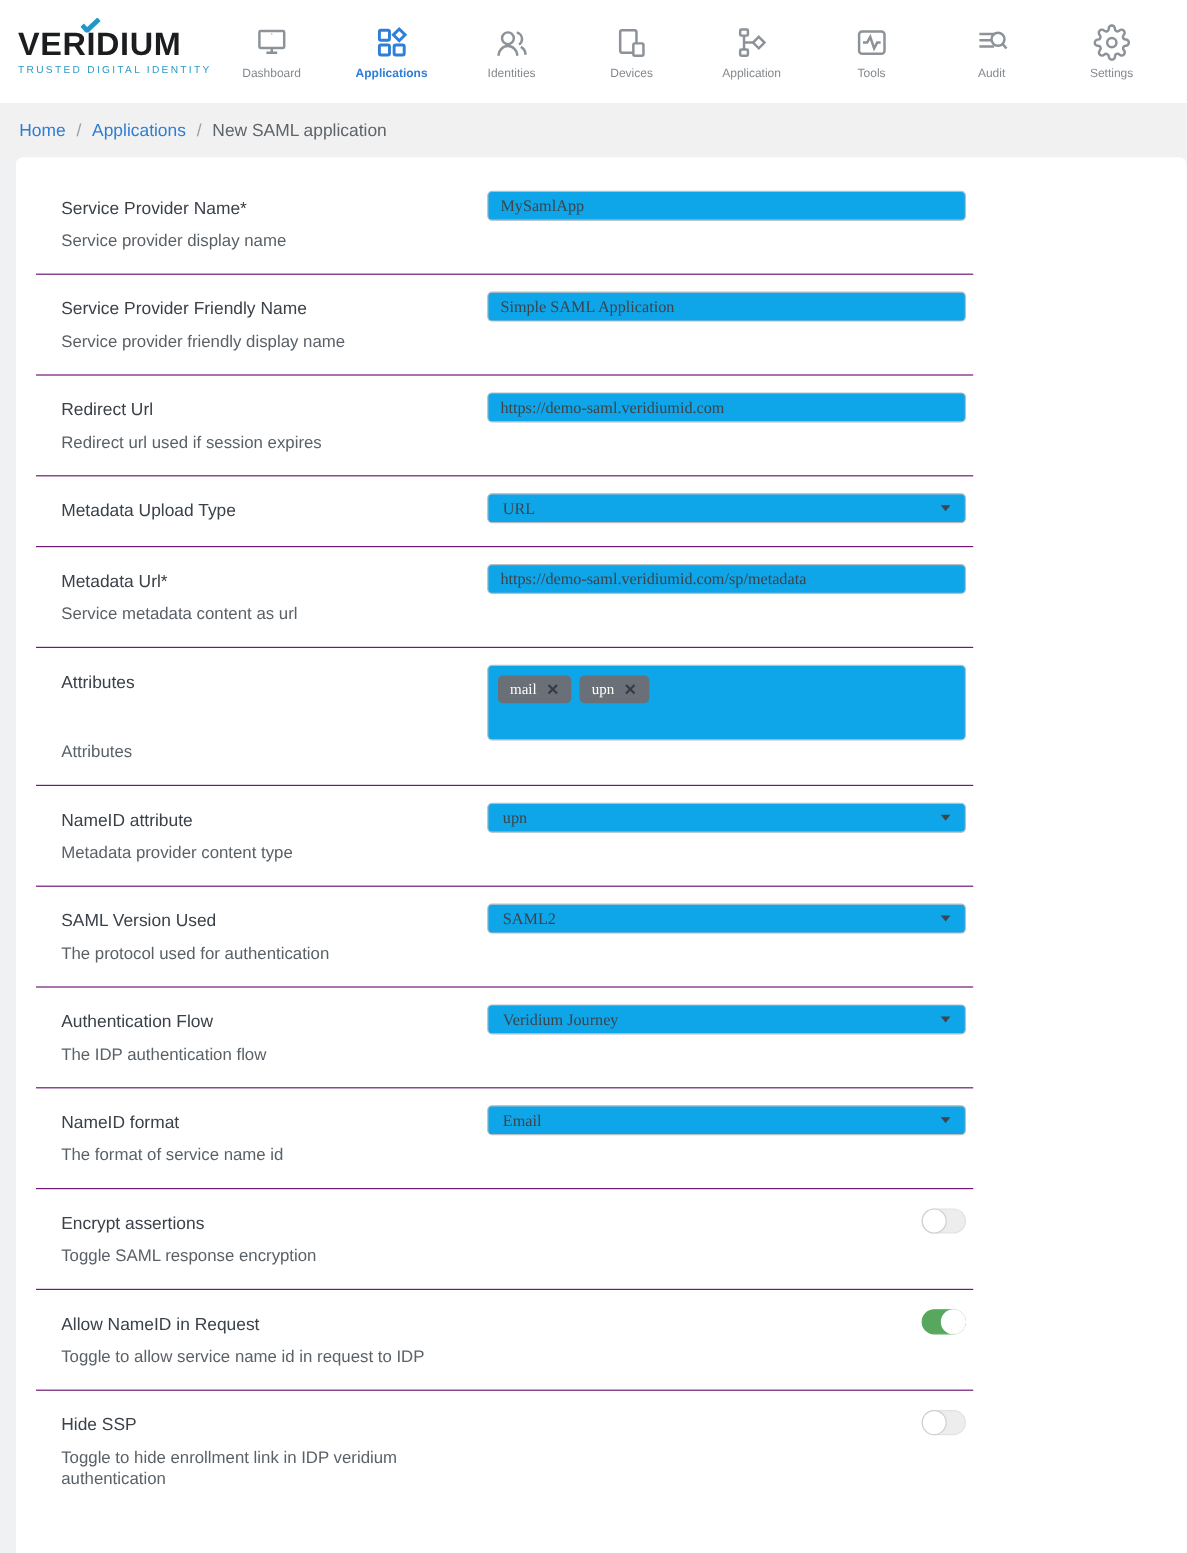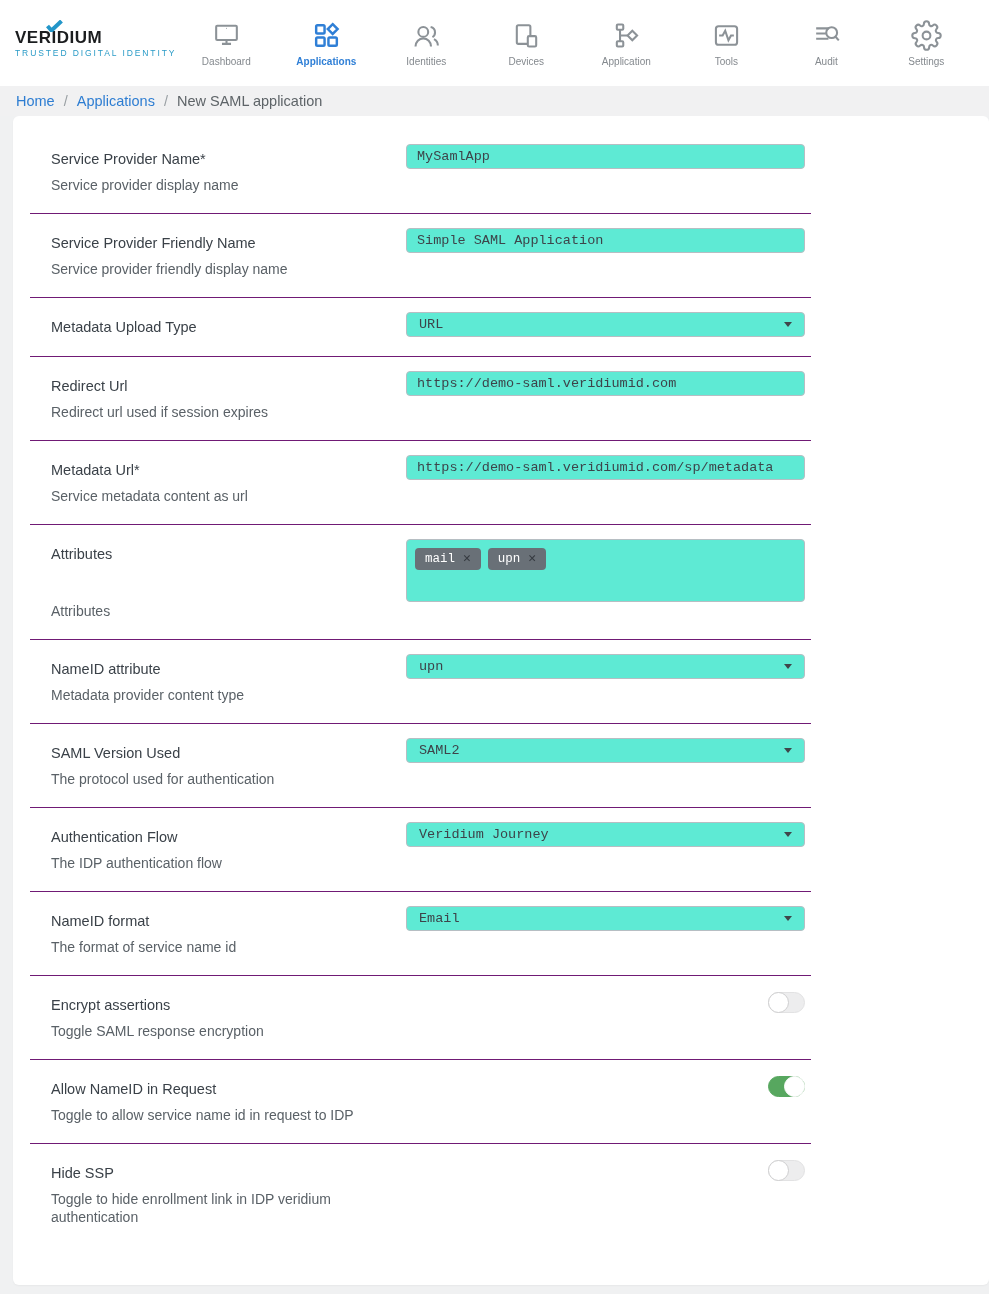--- a/index.html
+++ b/index.html
@@ -16,21 +16,21 @@
     background: #ffffff;
     display: flex;
     align-items: center;
   }
   .logo {
     width: 186px;
     padding-left: 15px;
     cursor: pointer;
   }
   .wordmark {
-    font-size: 17px;
+    font-size: 27px;
     font-weight: 800;
     letter-spacing: 0.5px;
     color: #1b1d1f;
     line-height: 1;
     white-space: nowrap;
   }
   .logo-i { position: relative; display: inline-block; }
   .logo-check {
     position: absolute;
     top: -9px;
@@ -64,21 +64,21 @@
   .nav-label {
     margin-top: 5px;
     font-size: 10px;
     color: #84898e;
   }
   .nav-item.on { color: #2f7fd6; }
   .nav-item.on .nav-label { color: #2f7fd6; font-weight: 700; }
 
   
   .breadcrumb-bar {
-    height: 30px;
+    height: 45px;
     background: #f1f1f2;
     display: flex;
     align-items: center;
     padding-left: 16px;
     font-size: 14.5px;
   }
   .crumb-link { color: #2d7dd2; text-decoration: none; cursor: pointer; }
   .crumb-sep { color: #9aa0a4; margin: 0 9px; }
   .crumb-current { color: #5e6468; }
 
@@ -119,22 +119,22 @@
   .control-col {
     width: 399px;
     margin-right: 6px;
     display: flex;
     justify-content: flex-end;
   }
   .text-input, .select, .chips-box {
     width: 100%;
     border: 1px solid #b6bec3;
     border-radius: 4px;
-    background: #5eead4;
-    font-family: Liberation Mono, monospace;
+    background: #0ea5e9;
+    font-family: Liberation Serif, serif;
     font-size: 13.5px;
     color: #3d444a;
   }
   .text-input {
     height: 25px;
     padding: 0 10px;
     outline: none;
   }
   .select {
     height: 25px;
@@ -303,37 +303,37 @@
       <div class="field-label">Service Provider Friendly Name</div>
       <div class="field-hint">Service provider friendly display name</div>
     </div>
     <div class="control-col">
       <input class="text-input" value="Simple SAML Application" style="">
     </div>
   </div>
 
   <div class="row">
     <div class="label-col">
+      <div class="field-label">Redirect Url</div>
+      <div class="field-hint">Redirect url used if session expires</div>
+    </div>
+    <div class="control-col">
+      <input class="text-input" value="https://demo-saml.veridiumid.com" style="">
+    </div>
+  </div>
+
+  <div class="row">
+    <div class="label-col">
       <div class="field-label">Metadata Upload Type</div>
     </div>
     <div class="control-col">
       <div class="select">
         <span>URL</span>
         <span class="caret"></span>
       </div>
-    </div>
-  </div>
-
-  <div class="row">
-    <div class="label-col">
-      <div class="field-label">Redirect Url</div>
-      <div class="field-hint">Redirect url used if session expires</div>
-    </div>
-    <div class="control-col">
-      <input class="text-input" value="https://demo-saml.veridiumid.com" style="">
     </div>
   </div>
 
   <div class="row">
     <div class="label-col">
       <div class="field-label">Metadata Url*</div>
       <div class="field-hint">Service metadata content as url</div>
     </div>
     <div class="control-col">
       <input class="text-input" value="https://demo-saml.veridiumid.com/sp/metadata" style="">

